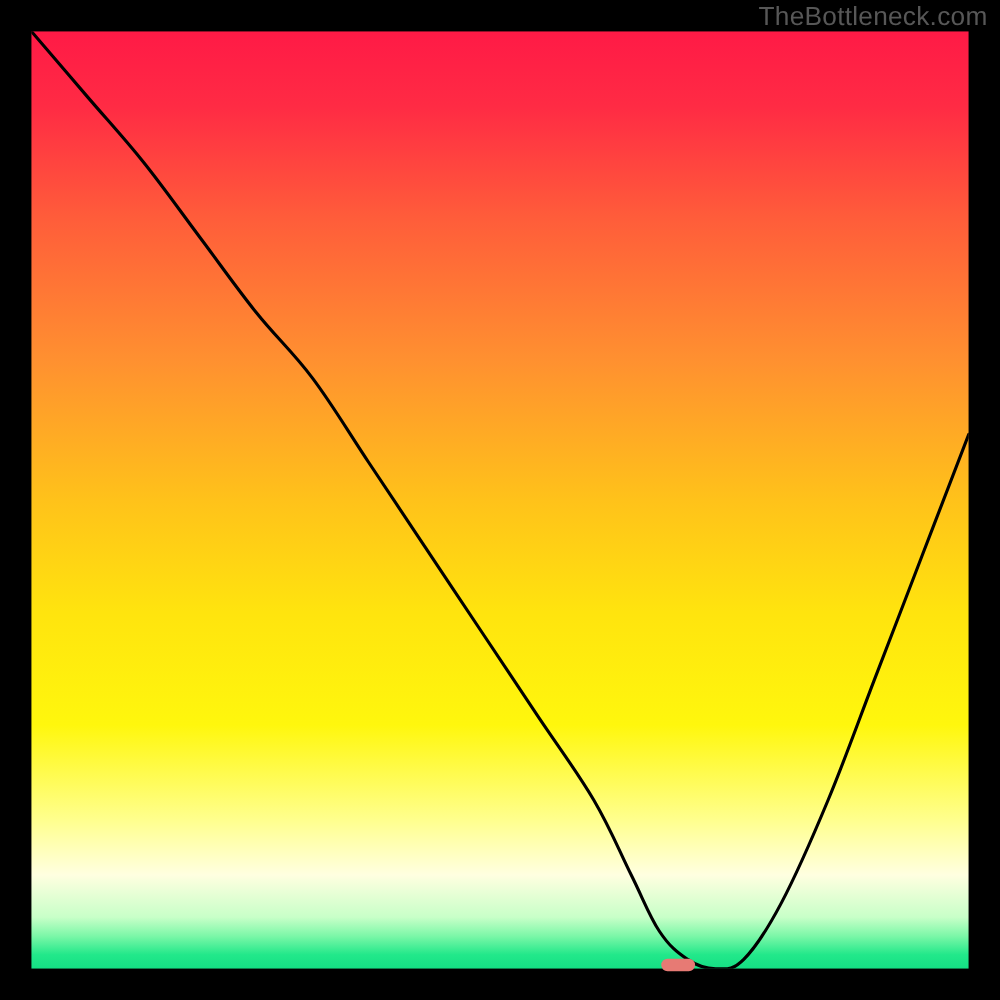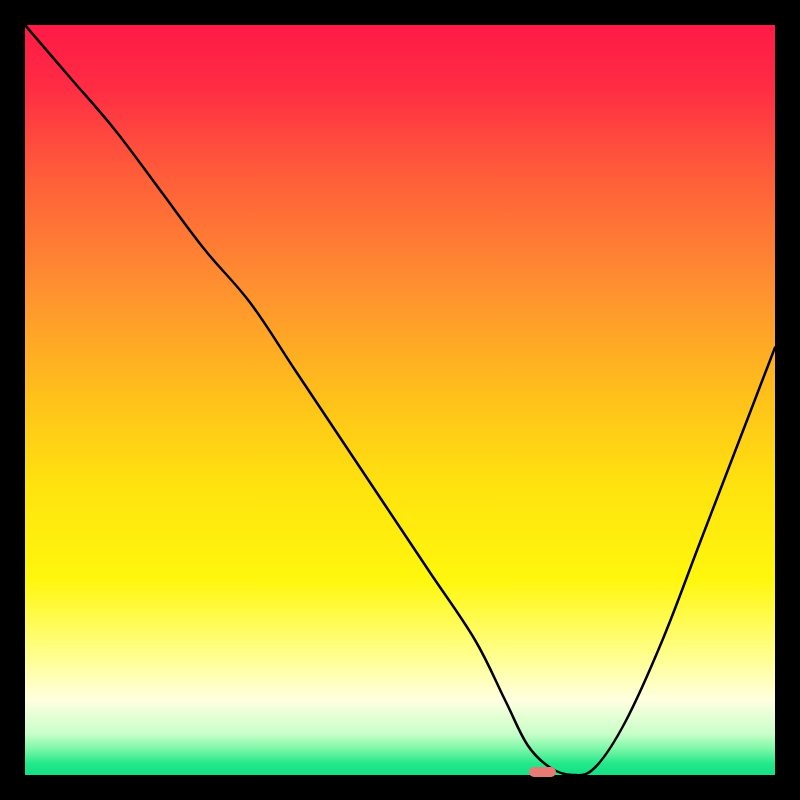--- a/index.html
+++ b/index.html
@@ -56,13 +56,14 @@
             <stop offset="98.5%" stop-color="#22e88a"></stop>
             <stop offset="100%" stop-color="#14e084"></stop>
           </linearGradient>
       </defs>
       <rect x="0" y="0" width="750" height="750" fill="url(#bg-grad)"></rect>
       <path id="curve-path" d="M 0 0 C 8.1 9.45, 28.8 33.6, 45 52.5 C 61.2 71.4, 73.8 84.75, 90 105 C 106.2 125.25, 118.8 143.4, 135 165 C 151.2 186.6, 163.8 204.75, 180 225 C 196.2 245.25, 208.8 255.9, 225 277.5 C 241.2 299.1, 253.8 320.7, 270 345 C 286.2 369.3, 298.8 388.2, 315 412.5 C 331.2 436.8, 343.8 455.7, 360 480 C 376.2 504.3, 388.8 523.2, 405 547.5 C 421.2 571.8, 436.5 592.05, 450 615 C 463.5 637.95, 470.55 656.1, 480 675 C 489.45 693.9, 494.40000000000003 707.85, 502.50000000000006 720 C 510.6000000000001 732.15, 516.9 737.1, 525 742.5 C 533.1 747.9, 539.4 750, 547.5 750 C 555.6 750, 560.55 751.95, 570 742.5 C 579.45 733.05, 587.85 720.45, 600 697.5 C 612.15 674.55, 624 647.4, 637.5 615 C 651 582.6, 661.5 552.6, 675 517.5 C 688.5 482.4, 699 455.09999999999997, 712.5 420 C 726 384.90000000000003, 743.25 340.05000000000007, 750 322.50000000000006" fill="none" stroke="#000" stroke-width="2.5" stroke-linejoin="round" stroke-linecap="round"></path>
     </svg>
     <div id="marker" class="marker" style="width: 26.25px; height: 9.75px; left: 504.375px; top: 742.125px; background: rgb(231, 122, 116);"></div>
   </div>
 
+  <div class="watermark">TheBottleneck.com</div>
 </div>
 
 </body></html>

